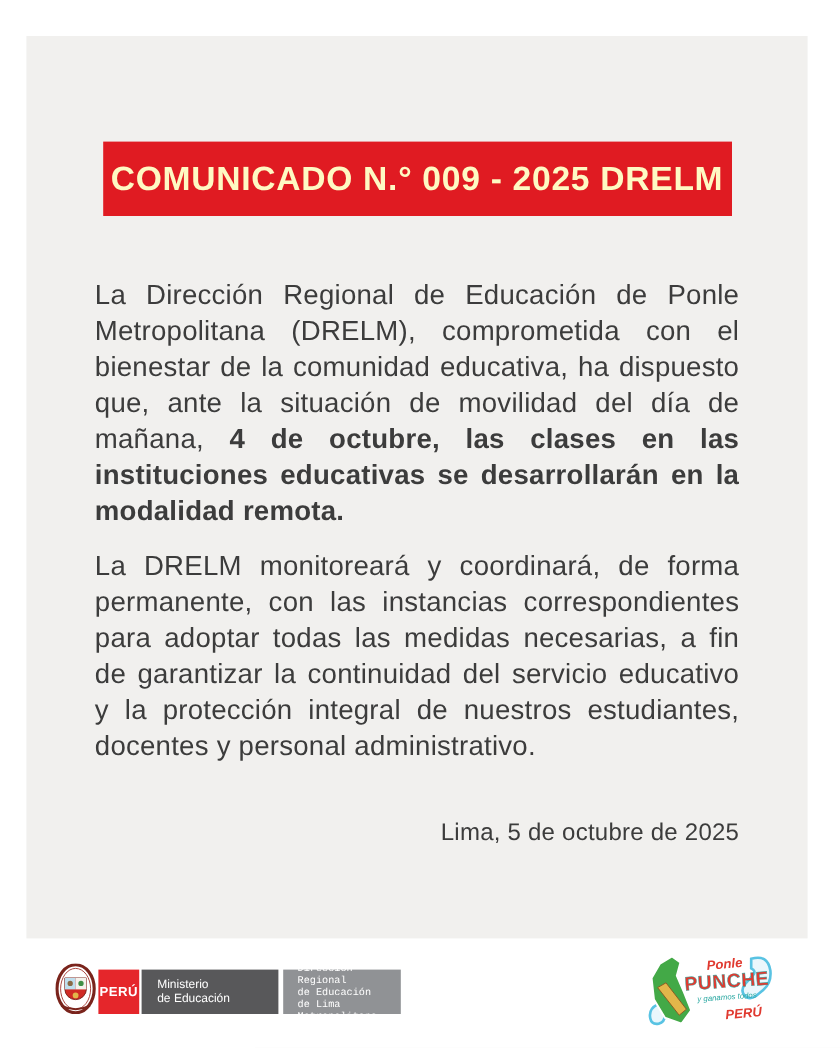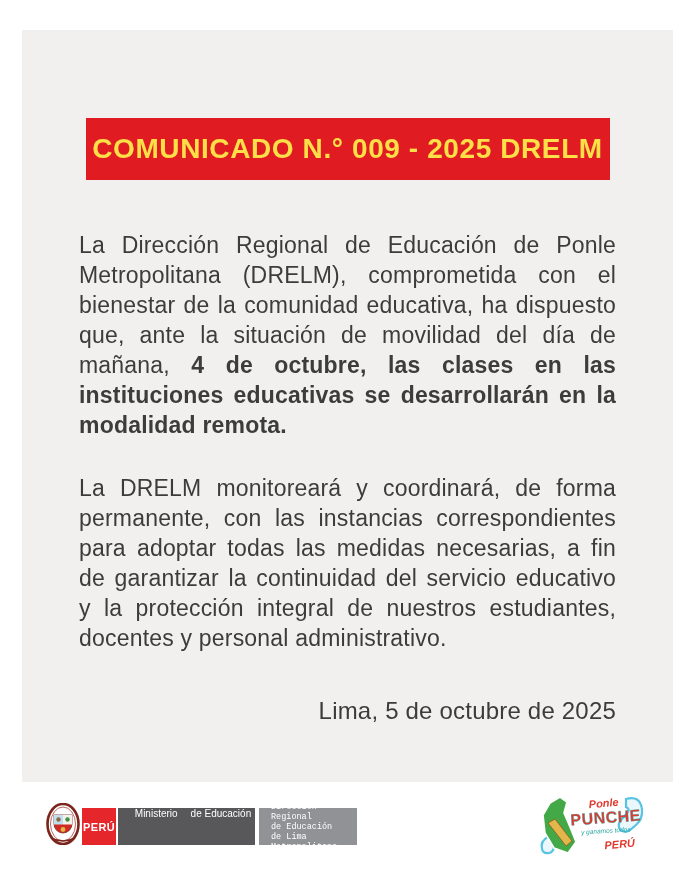--- a/index.html
+++ b/index.html
@@ -21,44 +21,44 @@
     top: 30px;
     width: 651px;
     height: 752px;
     background: #f1f0ee;
   }
   .banner {
     margin: 88px auto 0 auto;
     width: 524px;
     height: 62px;
     background: #e01b22;
-    color: #fde047;
+    color: #fef9c3;
     font-weight: bold;
     font-size: 28px;
     letter-spacing: 0.6px;
     text-align: center;
     line-height: 62px;
     white-space: nowrap;
   }
   .content {
     margin: 50px auto 0 auto;
     width: 537px;
     color: #3c3c3c;
     font-size: 23px;
     line-height: 30px;
     letter-spacing: 0.2px;
     text-align: justify;
   }
   .content p { margin: 0 0 14px 0; }
-  .content p.para2 { margin-top: 33px; }
+  .content p.para2 { margin-top: 16px; }
   .bold { font-weight: bold; }
   .dateline {
     margin-top: 43px;
     text-align: right;
-    font-size: 24px;
+    font-size: 20px;
     letter-spacing: 0.2px;
     color: #3c3c3c;
   }
   
   .footer-left {
     position: absolute;
     left: 46px;
     top: 803px;
     height: 44px;
     display: flex;
@@ -78,28 +78,29 @@
     font-weight: bold;
     font-size: 11px;
     letter-spacing: 0.4px;
     display: flex;
     align-items: center;
     justify-content: center;
   }
   .minedu-block {
     margin-top: 5px;
     margin-left: 2px;
-    width: 137px;
+    width: 114px;
     height: 37px;
     background: #58585a;
     color: #ffffff;
     font-size: 10px;
     line-height: 12px;
     padding: 0;
     display: flex;
+    flex-direction: column;
     justify-content: center;
   }
   .minedu-block span { padding-left: 13px; }
   .dre-block {
     margin-top: 5px;
     margin-left: 4px;
     width: 98px;
     height: 37px;
     background: #909295;
     color: #ffffff;

